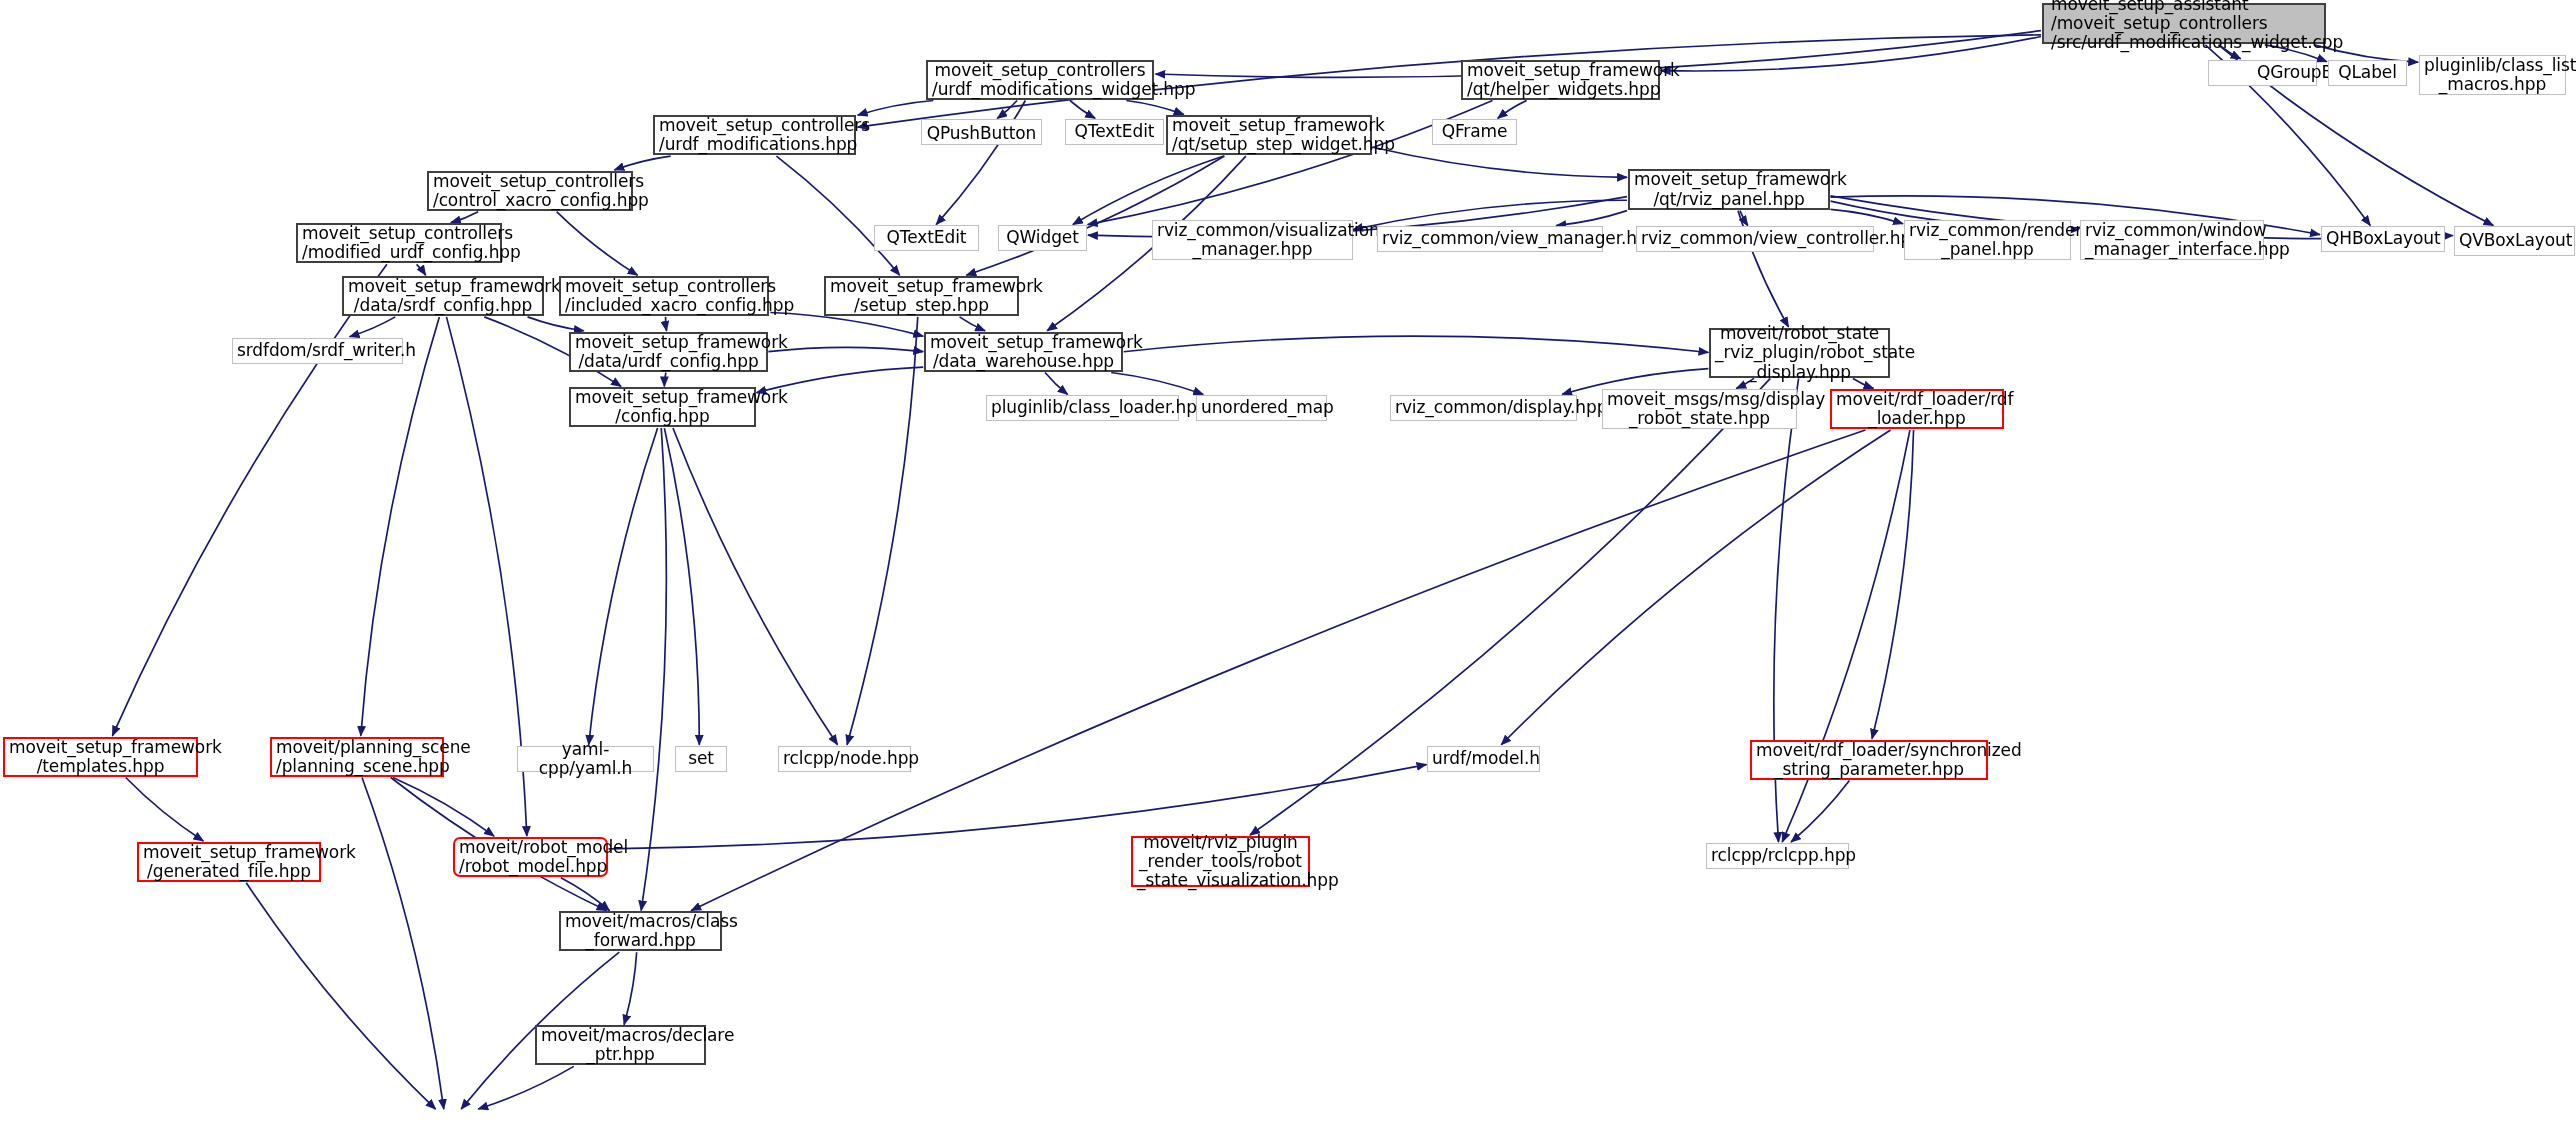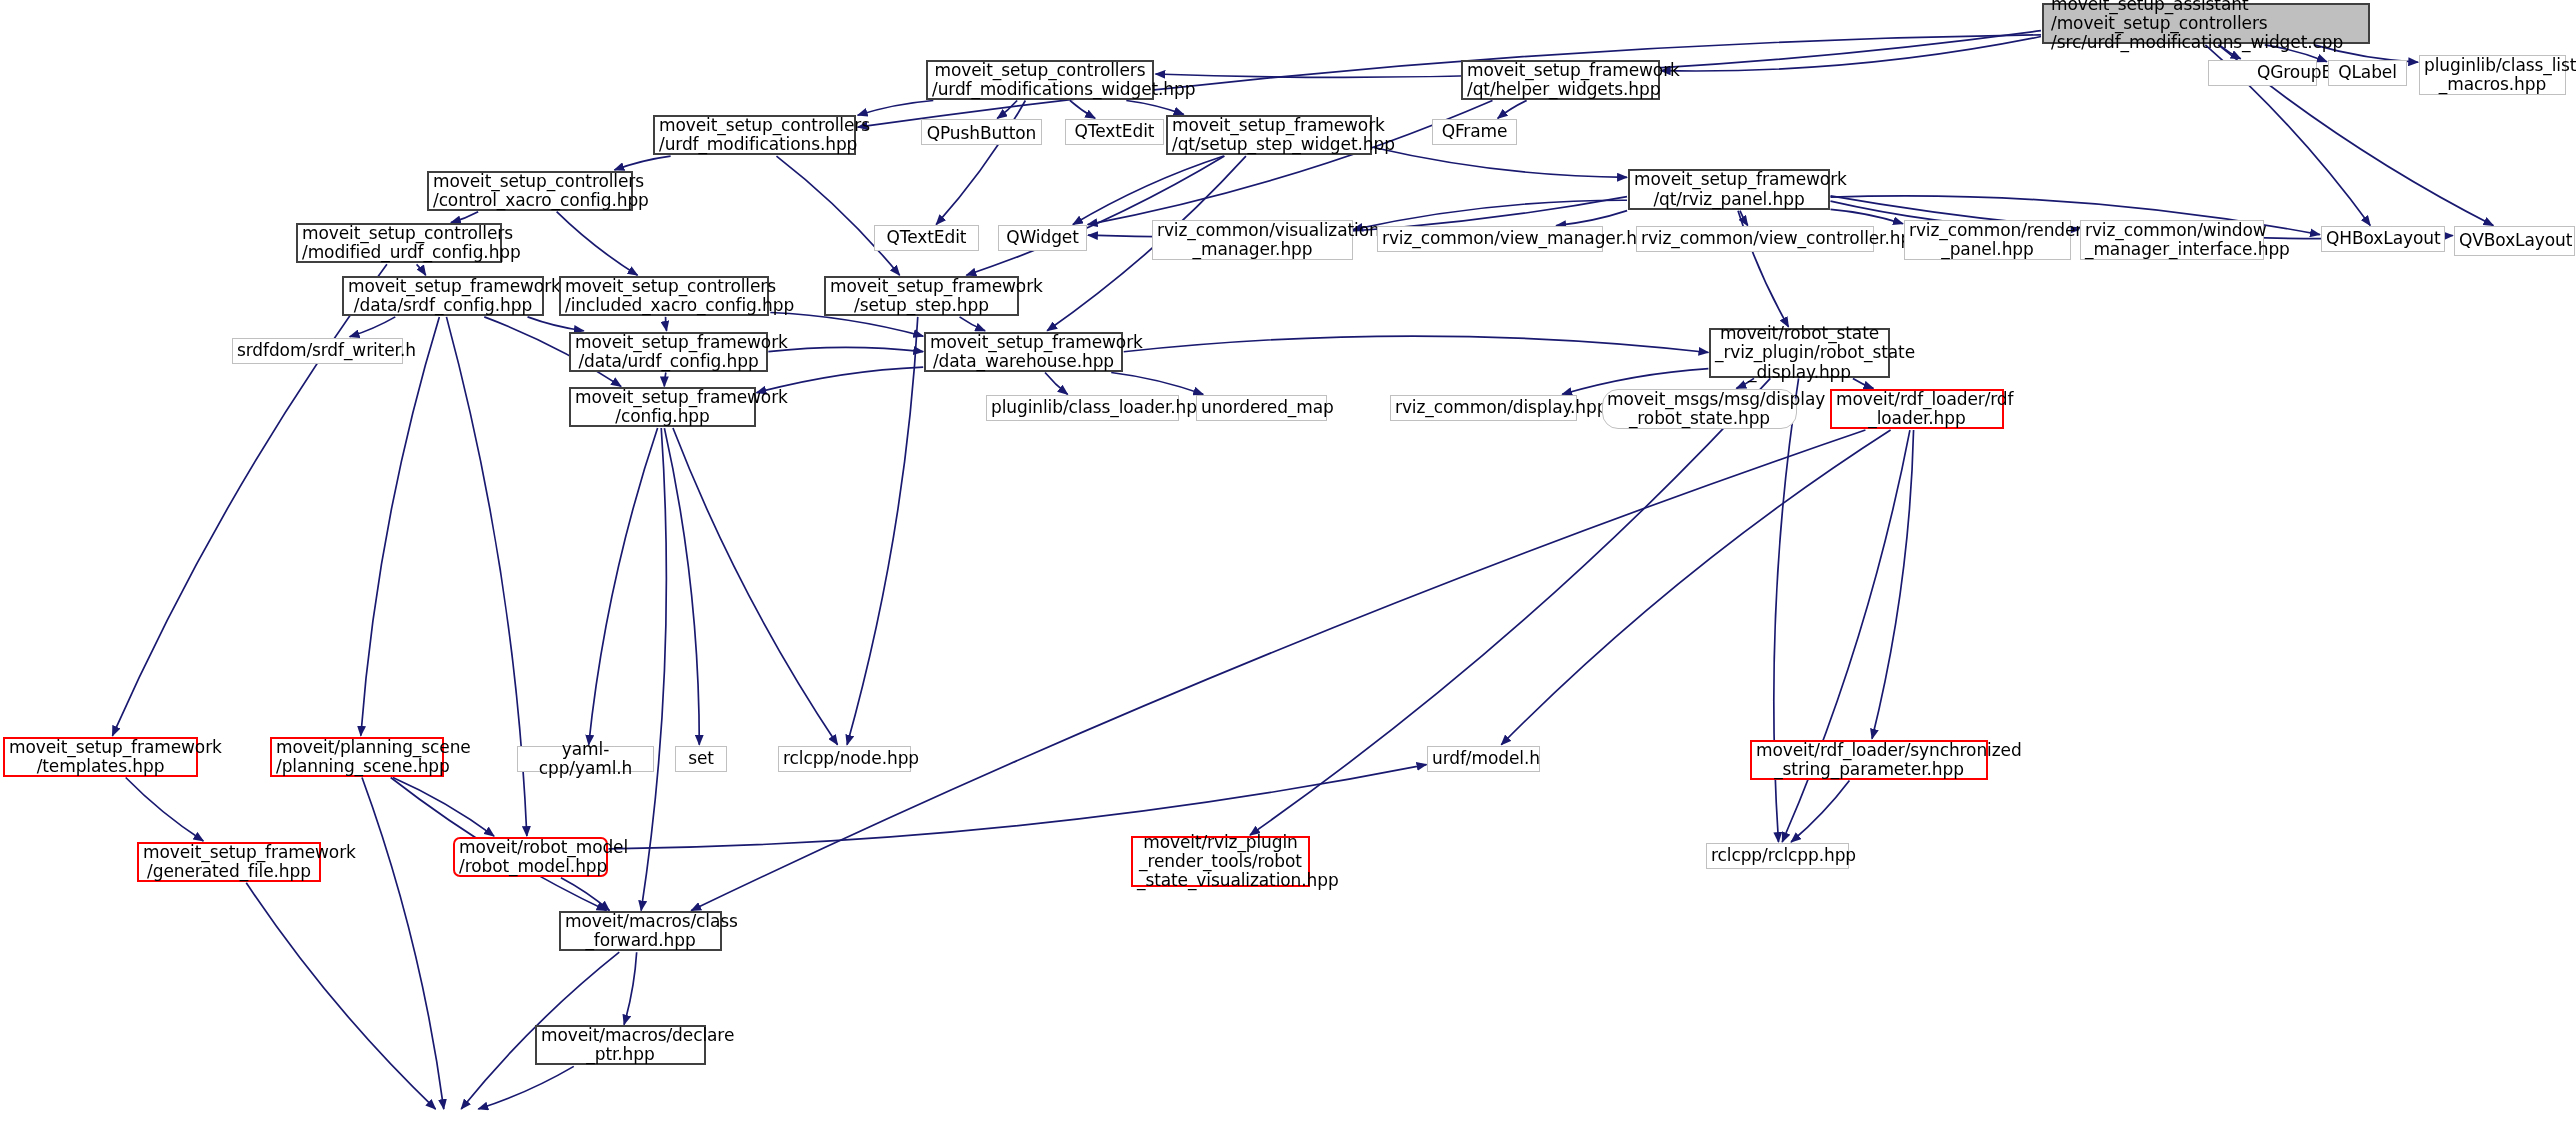--- a/index.html
+++ b/index.html
@@ -140,21 +140,21 @@
         <path d="M364.6788617886179,783 Q424.2331436314363,945.46972899729 447.04742547425474,1117" fill="none" stroke="#191970" stroke-width="1.7" marker-end="url(#arrow)"></path>
         <path d="M248.06653992395437,889 Q330.88775665399237,1013.4897338403042 438.78897338403044,1117" fill="none" stroke="#191970" stroke-width="1.7" marker-end="url(#arrow)"></path>
         <path d="M565.08,884 Q591.315,897.8138 613.92,917" fill="none" stroke="#191970" stroke-width="1.7" marker-end="url(#arrow)"></path>
         <path d="M613,854.8616024973985 Q1028.8940635939696,850.2182649004765 1437,769.9750260145681" fill="none" stroke="#191970" stroke-width="1.7" marker-end="url(#arrow)"></path>
         <path d="M641.3478260869565,959 Q639.015,996.1982608695652 628.6521739130435,1032" fill="none" stroke="#191970" stroke-width="1.7" marker-end="url(#arrow)"></path>
         <path d="M623.8367875647668,959 Q535.532797927461,1029.2424611398965 464.6088082901554,1117" fill="none" stroke="#191970" stroke-width="1.7" marker-end="url(#arrow)"></path>
         <path d="M578.0192307692307,1074 Q532.2848717948718,1100.7909294871795 481.8205128205128,1117" fill="none" stroke="#191970" stroke-width="1.7" marker-end="url(#arrow)"></path>
       </g>
   </svg>
   <div id="nodes-layer">
-      <div class="node root" style="left: 2042px; top: 3px; width: 328px; height: 41px;"><span class="node-label">moveit_setup_assistant
+      <div class="node root" style="left: 2042px; top: 3px; width: 284px; height: 41px;"><span class="node-label">moveit_setup_assistant
 /moveit_setup_controllers
 /src/urdf_modifications_widget.cpp</span></div>
       <div class="node" style="left: 2208px; top: 60px; width: 109px; height: 26px; padding-left: 48px;"><span class="node-label">QGroupBox</span></div>
       <div class="node" style="left: 2328px; top: 60px; width: 79px; height: 26px;"><span class="node-label">QLabel</span></div>
       <div class="node" style="left: 2419px; top: 55px; width: 147px; height: 40px;"><span class="node-label">pluginlib/class_list
 _macros.hpp</span></div>
       <div class="node dark" style="left: 926px; top: 60px; width: 228px; height: 40px;"><span class="node-label">moveit_setup_controllers
 /urdf_modifications_widget.hpp</span></div>
       <div class="node dark" style="left: 1461px; top: 60px; width: 199px; height: 40px;"><span class="node-label">moveit_setup_framework
 /qt/helper_widgets.hpp</span></div>
@@ -195,21 +195,21 @@
       <div class="node dark" style="left: 924px; top: 332px; width: 199px; height: 40px;"><span class="node-label">moveit_setup_framework
 /data_warehouse.hpp</span></div>
       <div class="node dark" style="left: 1709px; top: 328px; width: 181px; height: 50px;"><span class="node-label">moveit/robot_state
 _rviz_plugin/robot_state
 _display.hpp</span></div>
       <div class="node dark" style="left: 569px; top: 387px; width: 187px; height: 40px;"><span class="node-label">moveit_setup_framework
 /config.hpp</span></div>
       <div class="node" style="left: 986px; top: 395px; width: 193px; height: 26px;"><span class="node-label">pluginlib/class_loader.hpp</span></div>
       <div class="node" style="left: 1196px; top: 395px; width: 131px; height: 26px;"><span class="node-label">unordered_map</span></div>
       <div class="node" style="left: 1390px; top: 395px; width: 187px; height: 26px;"><span class="node-label">rviz_common/display.hpp</span></div>
-      <div class="node" style="left: 1602px; top: 389px; width: 195px; height: 40px; border-radius: 16px;"><span class="node-label">moveit_msgs/msg/display
+      <div class="node" style="left: 1602px; top: 389px; width: 195px; height: 40px;"><span class="node-label">moveit_msgs/msg/display
 _robot_state.hpp</span></div>
       <div class="node red" style="left: 1830px; top: 389px; width: 174px; height: 40px;"><span class="node-label">moveit/rdf_loader/rdf
 _loader.hpp</span></div>
       <div class="node red" style="left: 3px; top: 737px; width: 195px; height: 40px;"><span class="node-label">moveit_setup_framework
 /templates.hpp</span></div>
       <div class="node red" style="left: 270px; top: 737px; width: 174px; height: 40px;"><span class="node-label">moveit/planning_scene
 /planning_scene.hpp</span></div>
       <div class="node" style="left: 517px; top: 746px; width: 137px; height: 26px;"><span class="node-label">yaml-cpp/yaml.h</span></div>
       <div class="node" style="left: 675px; top: 746px; width: 52px; height: 26px;"><span class="node-label">set</span></div>
       <div class="node" style="left: 778px; top: 746px; width: 133px; height: 26px;"><span class="node-label">rclcpp/node.hpp</span></div>

